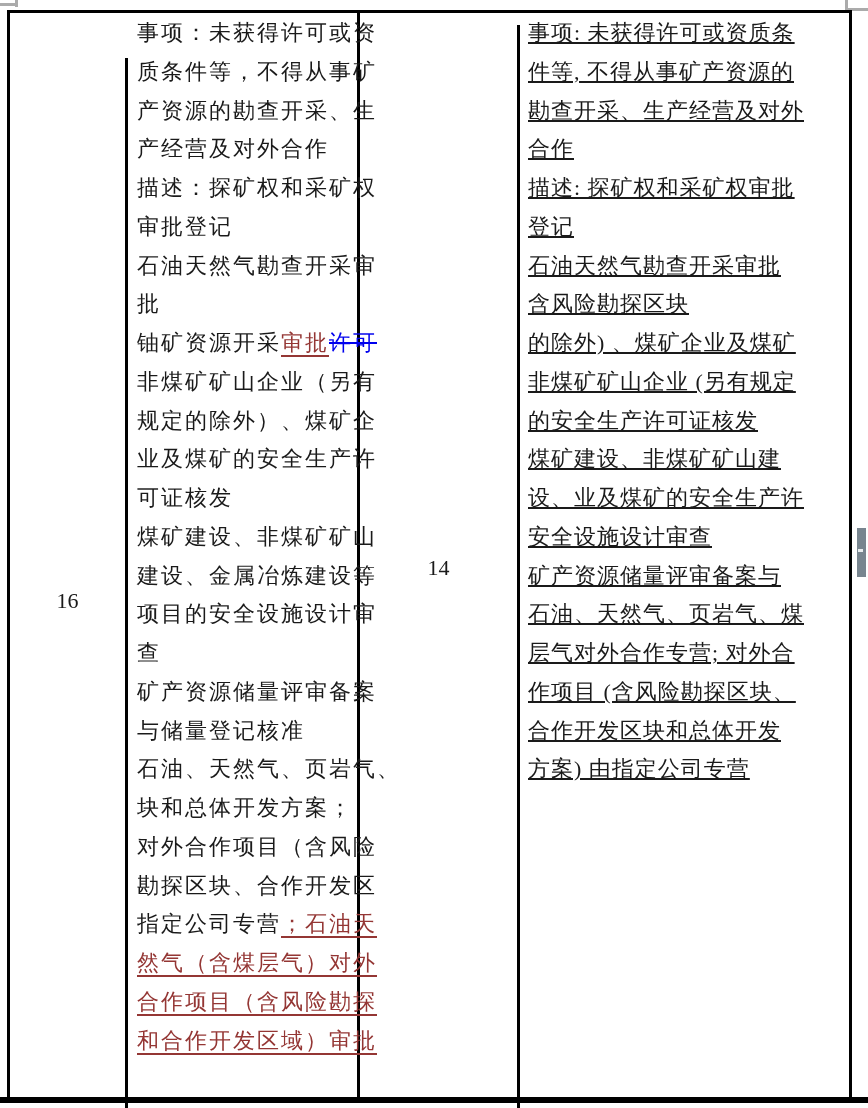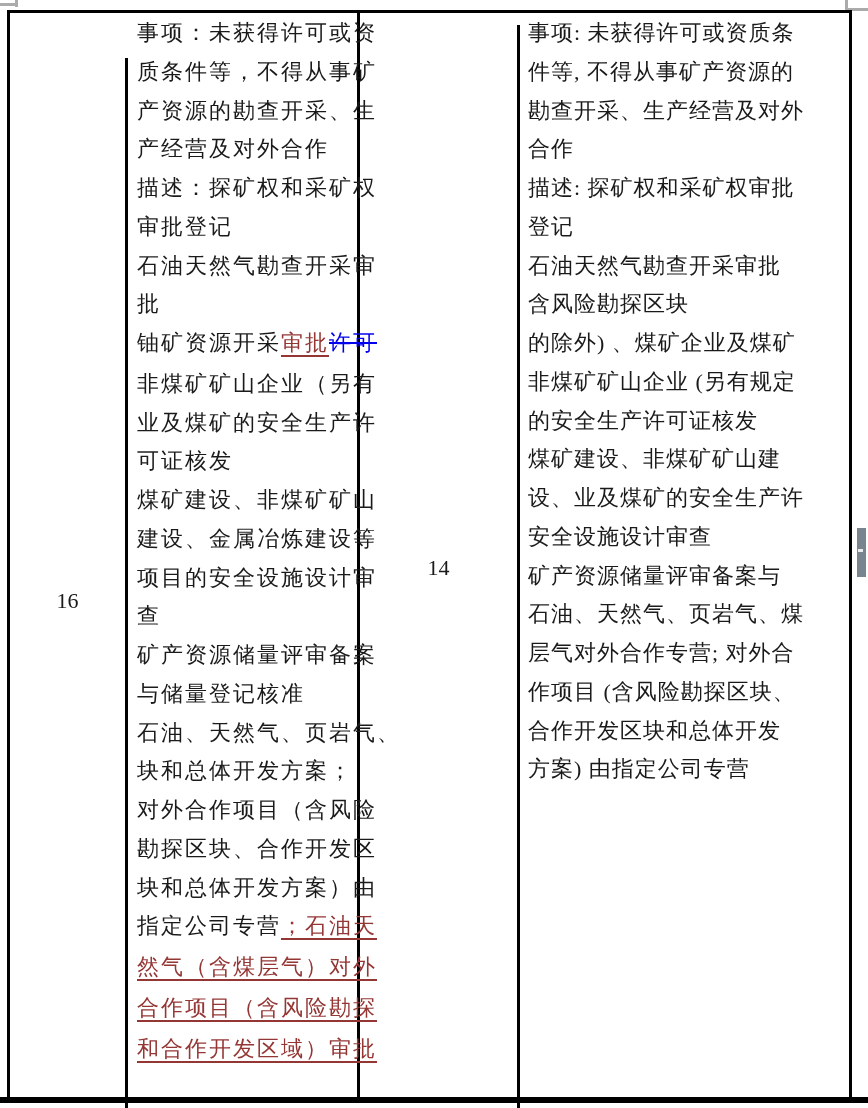--- a/index.html
+++ b/index.html
@@ -32,28 +32,28 @@
     display:flex;background:#fff;
   }
   .cell{height:100%;}
   .cell.num{
     display:flex;align-items:center;justify-content:center;
     font-size:22px;color:#1a1a1a;
   }
   .cell-1{width:118px;border-right:3px solid var(--border-color);margin-top:45px;}
   .cell-2{width:232px;border-right:3px solid var(--border-color);padding:1px 2px 0 9px;}
   .cell-3{width:160px;border-right:3px solid var(--border-color);margin-top:12px;}
-  .cell-4{flex:1;padding:1px 2px 0 8px;}
+  .cell-4{flex:1;padding:1px 2px 0 8px;text-decoration:underline;}
   .tline{
     line-height:38.75px;font-size:22px;white-space:nowrap;
   }
   .cell-2 .tline{letter-spacing:2px;}
   .cell-4 .tline{letter-spacing:1px;}
   .seg-normal{color:#1a1a1a;}
-  .seg-insert{color:var(--insert-color);text-decoration:underline;text-underline-offset:5px;font-family:Liberation Mono, monospace;}
+  .seg-insert{color:var(--insert-color);text-decoration:underline;text-underline-offset:5px;}
   .seg-delete{color:var(--delete-color);text-decoration:line-through;}
 
   
   .bottom-border{
     position:absolute;left:0;top:1097px;width:868px;height:6px;
     background:var(--border-color);
   }
   
   .scroll-thumb{
     position:absolute;left:857px;top:528px;width:9px;height:49px;
@@ -81,33 +81,33 @@
         <div class="tline"><span class="seg-normal">事项：未获得许可或资</span></div>
         <div class="tline"><span class="seg-normal">质条件等，不得从事矿</span></div>
         <div class="tline"><span class="seg-normal">产资源的勘查开采、生</span></div>
         <div class="tline"><span class="seg-normal">产经营及对外合作</span></div>
         <div class="tline"><span class="seg-normal">描述：探矿权和采矿权</span></div>
         <div class="tline"><span class="seg-normal">审批登记</span></div>
         <div class="tline"><span class="seg-normal">石油天然气勘查开采审</span></div>
         <div class="tline"><span class="seg-normal">批</span></div>
         <div class="tline"><span class="seg-normal">铀矿资源开采</span><span class="seg-insert">审批</span><span class="seg-delete">许可</span></div>
         <div class="tline"><span class="seg-normal">非煤矿矿山企业（另有</span></div>
+        <div class="tline"><span class="seg-normal">规定的除外）、煤矿企</span></div>
         <div class="tline"><span class="seg-normal">业及煤矿的安全生产许</span></div>
         <div class="tline"><span class="seg-normal">可证核发</span></div>
         <div class="tline"><span class="seg-normal">煤矿建设、非煤矿矿山</span></div>
         <div class="tline"><span class="seg-normal">建设、金属冶炼建设等</span></div>
         <div class="tline"><span class="seg-normal">项目的安全设施设计审</span></div>
         <div class="tline"><span class="seg-normal">查</span></div>
         <div class="tline"><span class="seg-normal">矿产资源储量评审备案</span></div>
         <div class="tline"><span class="seg-normal">与储量登记核准</span></div>
         <div class="tline"><span class="seg-normal">石油、天然气、页岩气、</span></div>
         <div class="tline"><span class="seg-normal">块和总体开发方案；</span></div>
         <div class="tline"><span class="seg-normal">对外合作项目（含风险</span></div>
         <div class="tline"><span class="seg-normal">勘探区块、合作开发区</span></div>
-        <div class="tline"><span class="seg-normal">块和总体开发方案）由</span></div>
         <div class="tline"><span class="seg-normal">指定公司专营</span><span class="seg-insert">；石油天</span></div>
         <div class="tline"><span class="seg-insert">然气（含煤层气）对外</span></div>
         <div class="tline"><span class="seg-insert">合作项目（含风险勘探</span></div>
         <div class="tline"><span class="seg-insert">和合作开发区域）审批</span></div>
       </div>
     <div class="cell num cell-3">
       <span>14</span>
     </div>
     <div class="cell cell-4" id="new-cell">
         <div class="tline"><span class="seg-normal">事项: 未获得许可或资质条</span></div>

